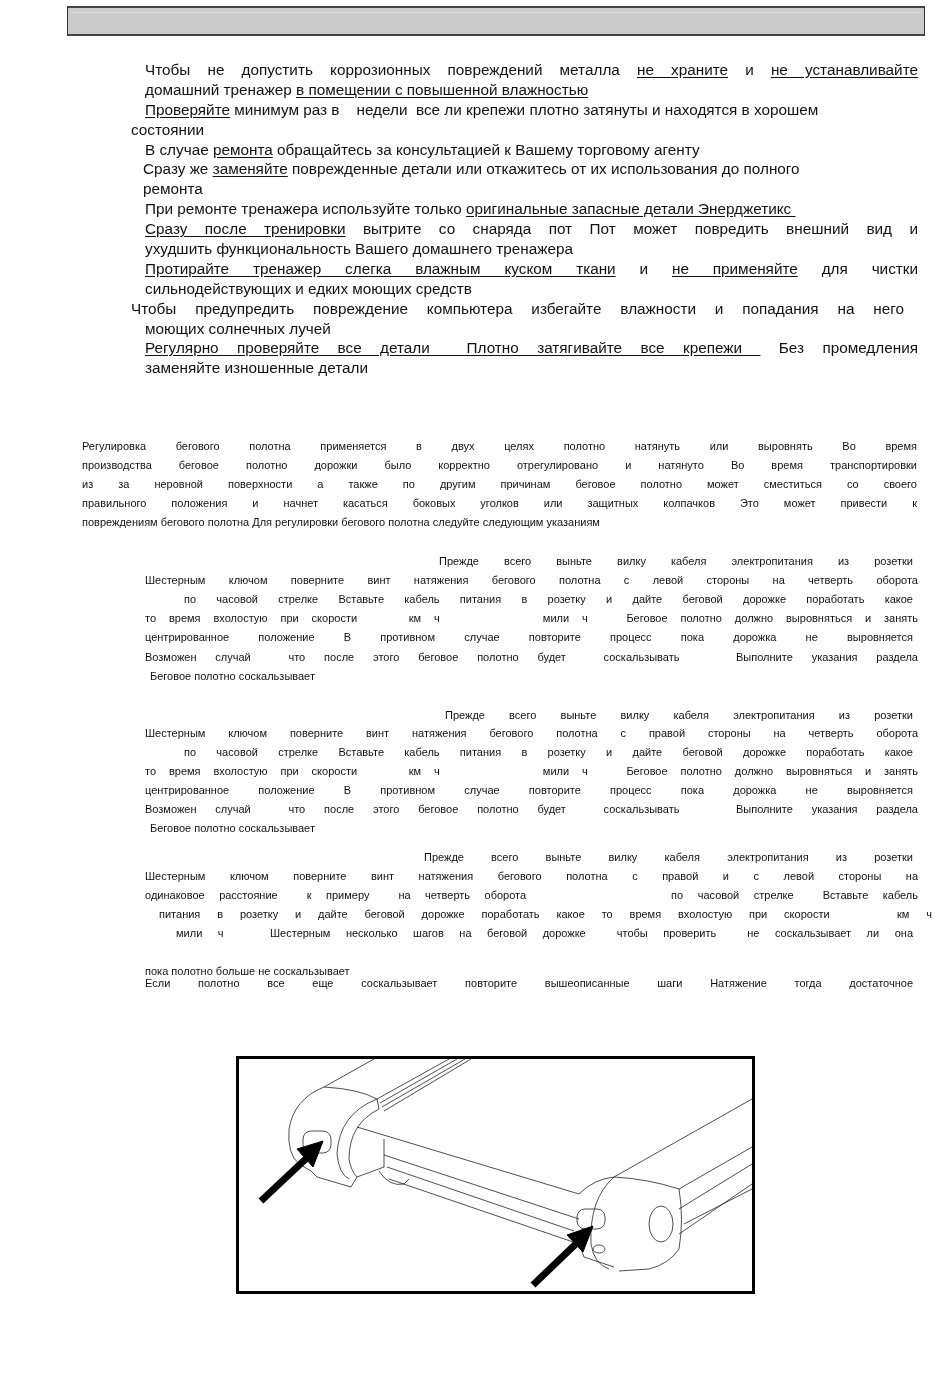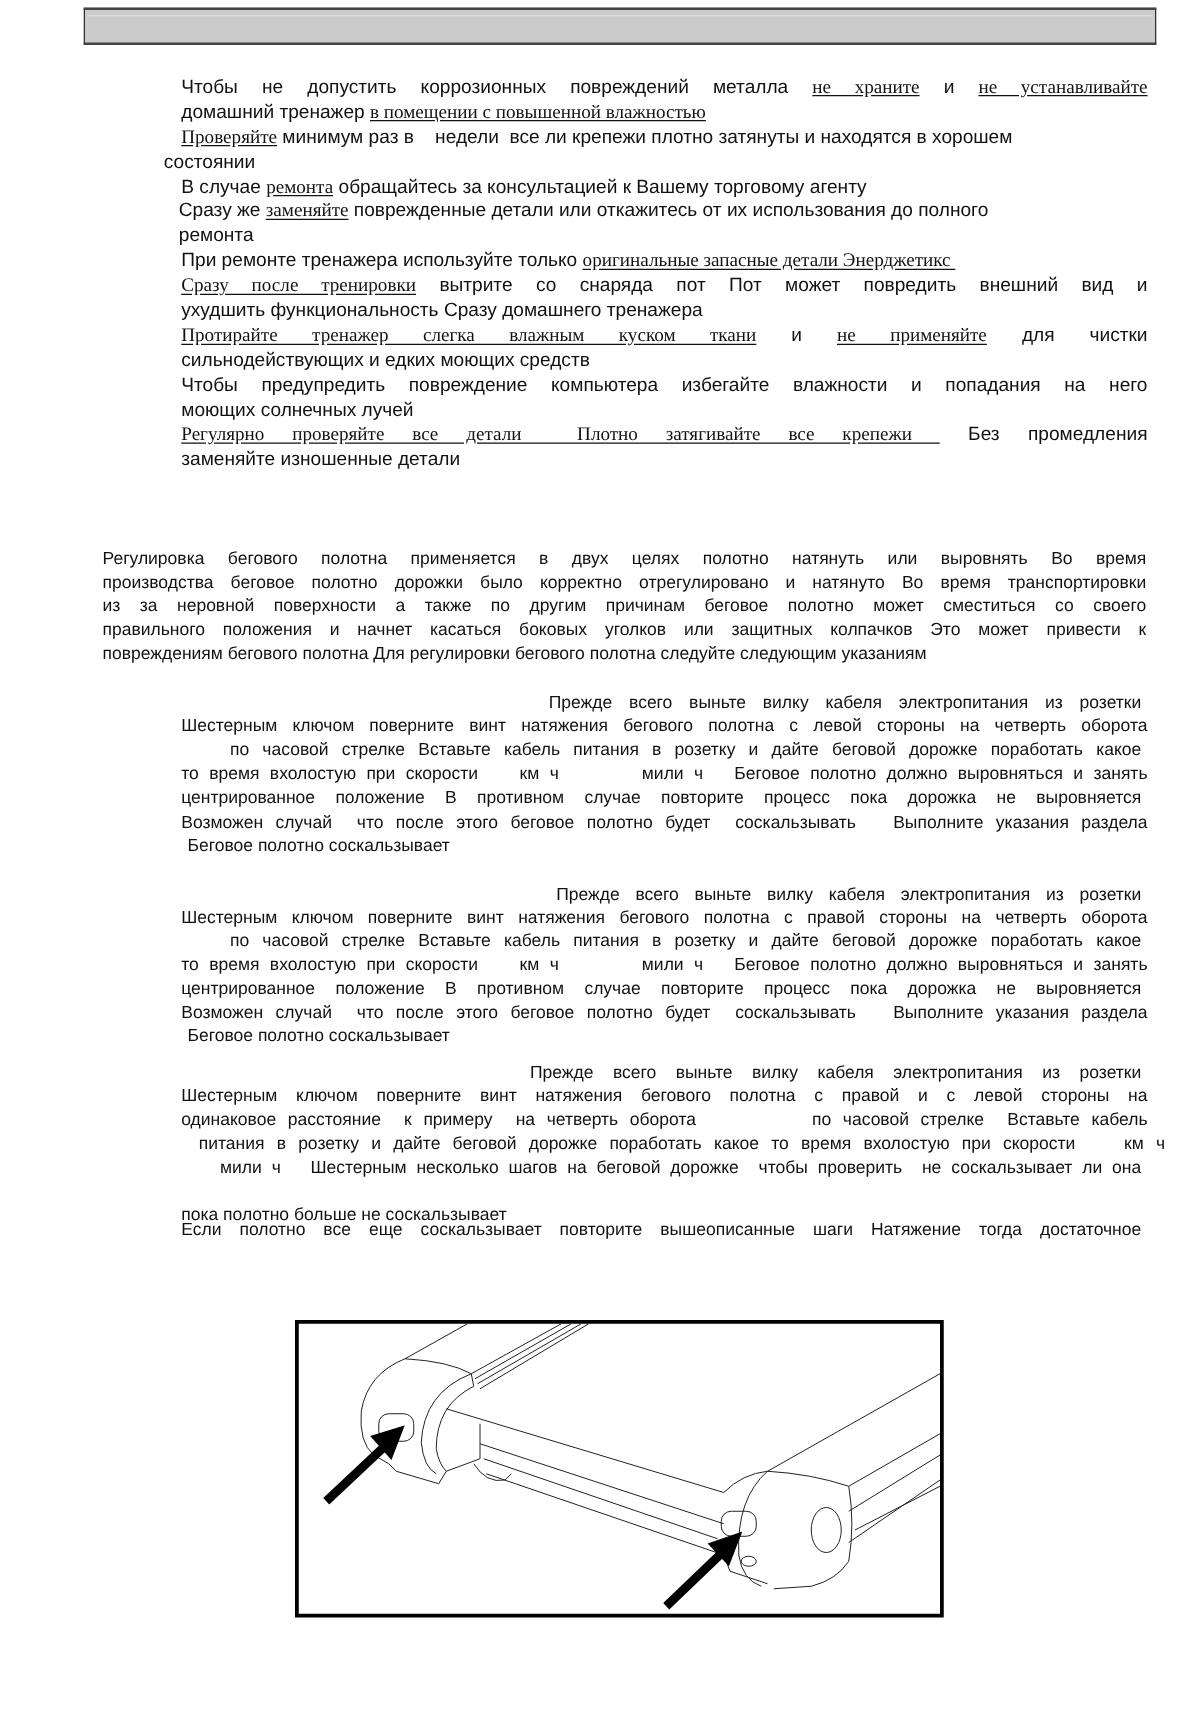--- a/index.html
+++ b/index.html
@@ -4,22 +4,22 @@
 <style>
   html, body { margin:0; padding:0; background:#ffffff; }
   body { width:950px; height:1379px; position:relative; overflow:hidden;
          font-family:"Liberation Sans", sans-serif; color:#111; }
   .header-bar { position:absolute; left:67px; top:6px; width:858px; height:30px;
                 background:#cbcbcb; border:1px solid #333; box-sizing:border-box;
                 border-top:2px solid #444; border-bottom:2px solid #444; }
   .header-bar .inner { position:absolute; left:2px; right:2px; top:4px; height:1px; background:#dedede; }
   .line { position:absolute; font-size:15.3px; line-height:20px; white-space:nowrap; }
   .just { text-align:justify; text-align-last:justify; }
-  .u { text-decoration:underline; text-underline-offset:2px;font-family:Liberation Serif, serif; }
-  .small { font-size:14px; line-height:19px; }
+  .u { text-decoration:underline; text-underline-offset:2px; }
+  .small { font-size:11px; line-height:19px; }
   .figure { position:absolute; left:236px; top:1056px; width:519px; height:238px;
             border:3px solid #000; box-sizing:border-box; background:#fff; overflow:hidden; }
   .figure svg { display:block; }
 </style>
 </head>
 <body>
 
 <div class="header-bar">
     <div class="inner"></div>
   </div>
@@ -52,29 +52,29 @@
   </div>
   <div class="line" style="left:143px;top:179px">ремонта</div>
   <div class="line" style="left:145px;top:199px">
     <span>При ремонте тренажера используйте только</span>
     <span class="u" style="white-space:pre">оригинальные запасные детали Энерджетикс </span>
   </div>
   <div class="line just" style="left:145px;top:219px;width:773px">
     <span class="u">Сразу после тренировки</span>
     <span>вытрите со снаряда пот  Пот может повредить внешний вид и</span>
   </div>
-  <div class="line" style="left:145px;top:239px">ухудшить функциональность Сразу домашнего тренажера</div>
+  <div class="line" style="left:145px;top:239px">ухудшить функциональность Вашего домашнего тренажера</div>
   <div class="line just" style="left:145px;top:259px;width:773px">
     <span class="u">Протирайте тренажер слегка влажным куском ткани</span>
     <span>и</span>
     <span class="u">не применяйте</span>
     <span>для чистки</span>
   </div>
   <div class="line" style="left:145px;top:279px">сильнодействующих и едких моющих средств</div>
-  <div class="line just" style="left:145px;top:299px;width:773px">Чтобы предупредить повреждение компьютера  избегайте влажности и попадания на него</div>
+  <div class="line just" style="left:131px;top:299px;width:773px">Чтобы предупредить повреждение компьютера  избегайте влажности и попадания на него</div>
   <div class="line" style="left:145px;top:319px">моющих солнечных лучей</div>
   <div class="line just" style="left:145px;top:338px;width:773px">
     <span class="u" style="white-space:pre">Регулярно проверяйте все детали  Плотно затягивайте все крепежи </span>
     <span>Без промедления</span>
   </div>
   <div class="line" style="left:145px;top:358px">заменяйте изношенные детали</div>
 </div>
 
 <div>
   <div class="line small just" style="left:82px;top:437px;width:835px">Регулировка бегового полотна применяется в двух целях  полотно натянуть или выровнять  Во время</div>

